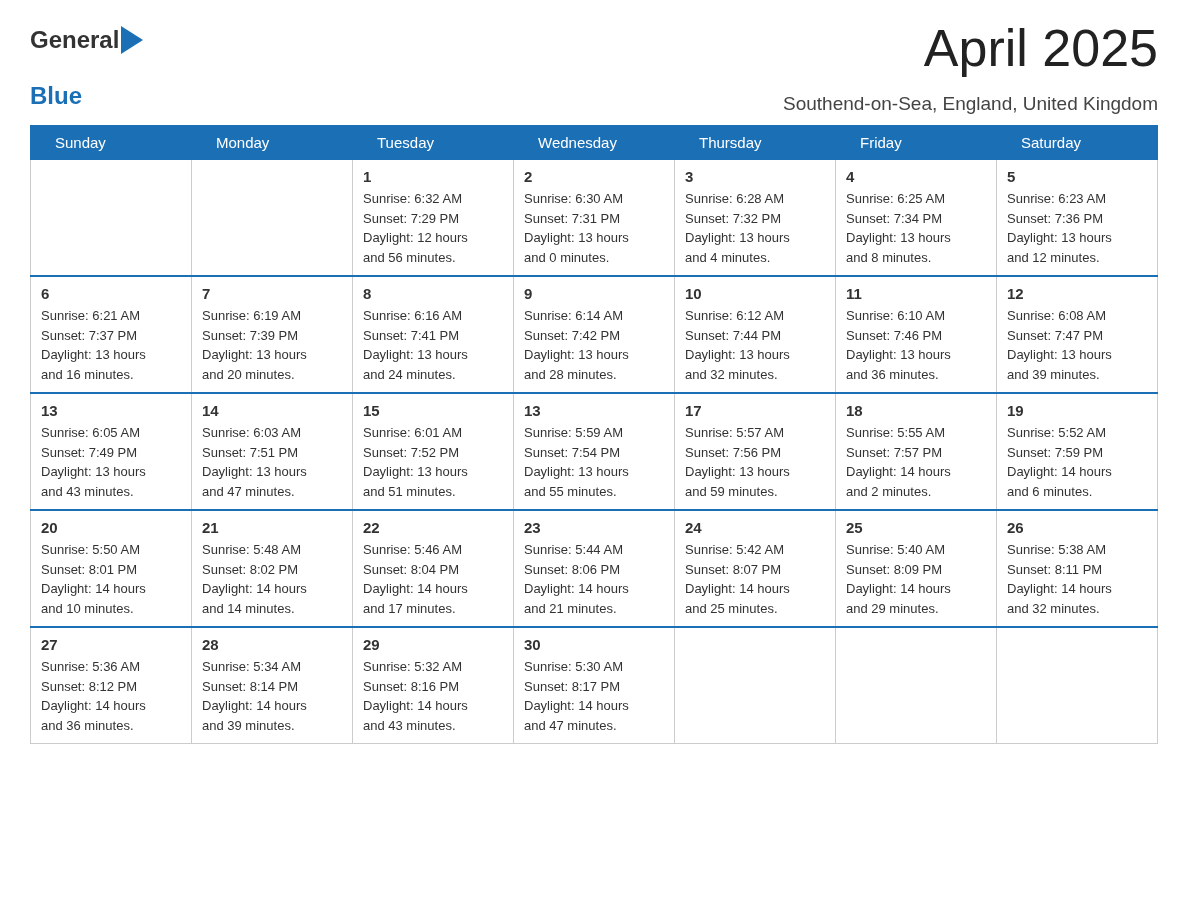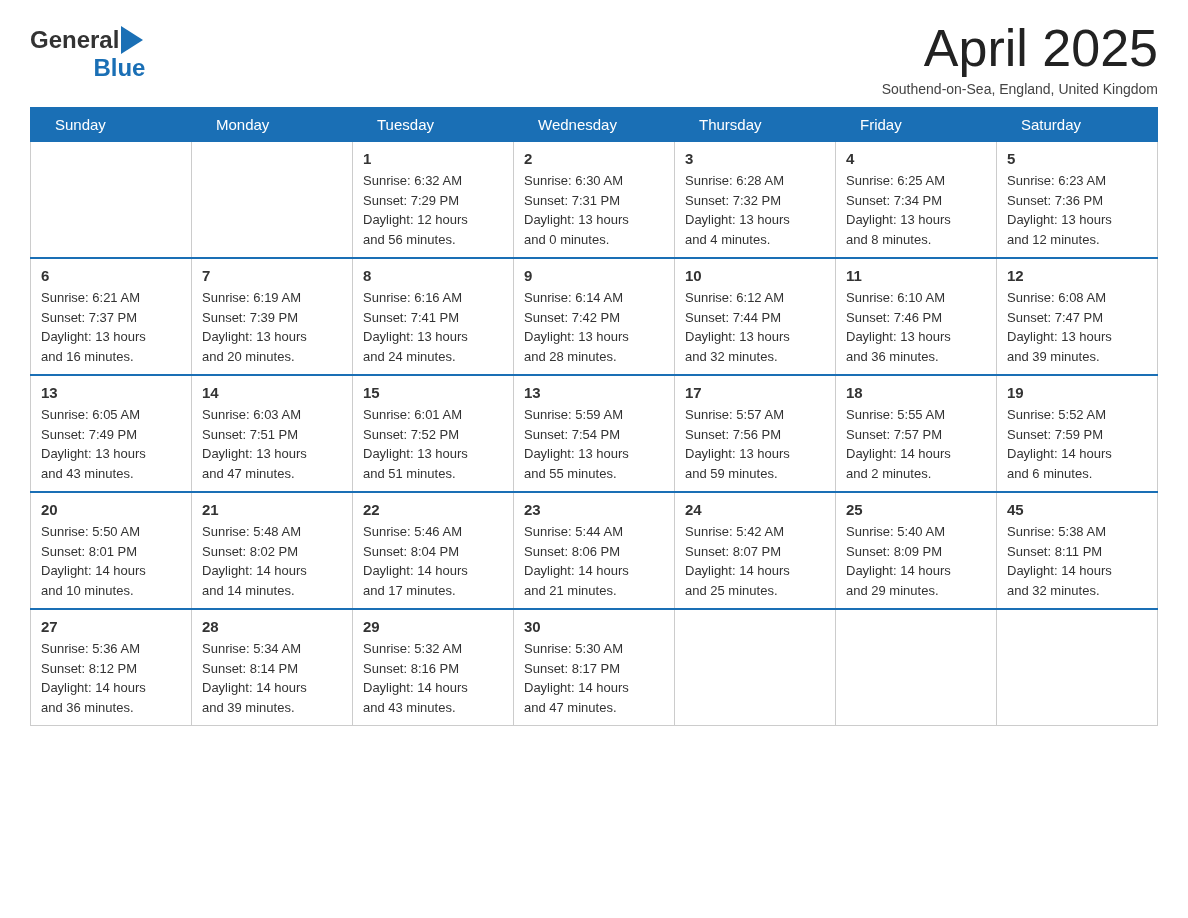--- a/index.html
+++ b/index.html
@@ -12,36 +12,37 @@
     }
     .header-row {
       display: flex;
       justify-content: space-between;
       align-items: flex-start;
       margin-bottom: 6px;
     }
     .logo {
       display: flex;
       flex-direction: column;
-      align-items: flex-end;
+      align-items: flex-start;
       padding-top: 6px;
+      gap: 28px;
     }
     .title-block {
       text-align: right;
     }
     .main-title {
       font-size: 52px;
       font-weight: normal;
       color: #222;
       line-height: 1.1;
     }
     .subtitle {
-      font-size: 14px;
+      font-size: 19px;
       color: #444;
-      margin-top: 4px;
+      margin-top: 16px;
     }
     table {
       width: 100%;
       border-collapse: collapse;
       margin-top: 10px;
     }
     thead tr th {
       background-color: #1a6fb5;
       color: #fff;
       font-size: 15px;
@@ -230,21 +231,21 @@
         </td>
         <td>
           <span class="day-num">24</span>
           <div class="day-info">Sunrise: 5:42 AM<br>Sunset: 8:07 PM<br>Daylight: 14 hours<br>and 25 minutes.</div>
         </td>
         <td>
           <span class="day-num">25</span>
           <div class="day-info">Sunrise: 5:40 AM<br>Sunset: 8:09 PM<br>Daylight: 14 hours<br>and 29 minutes.</div>
         </td>
         <td>
-          <span class="day-num">45</span>
+          <span class="day-num">26</span>
           <div class="day-info">Sunrise: 5:38 AM<br>Sunset: 8:11 PM<br>Daylight: 14 hours<br>and 32 minutes.</div>
         </td>
       </tr>
       <tr>
         <td>
           <span class="day-num">27</span>
           <div class="day-info">Sunrise: 5:36 AM<br>Sunset: 8:12 PM<br>Daylight: 14 hours<br>and 36 minutes.</div>
         </td>
         <td>
           <span class="day-num">28</span>

